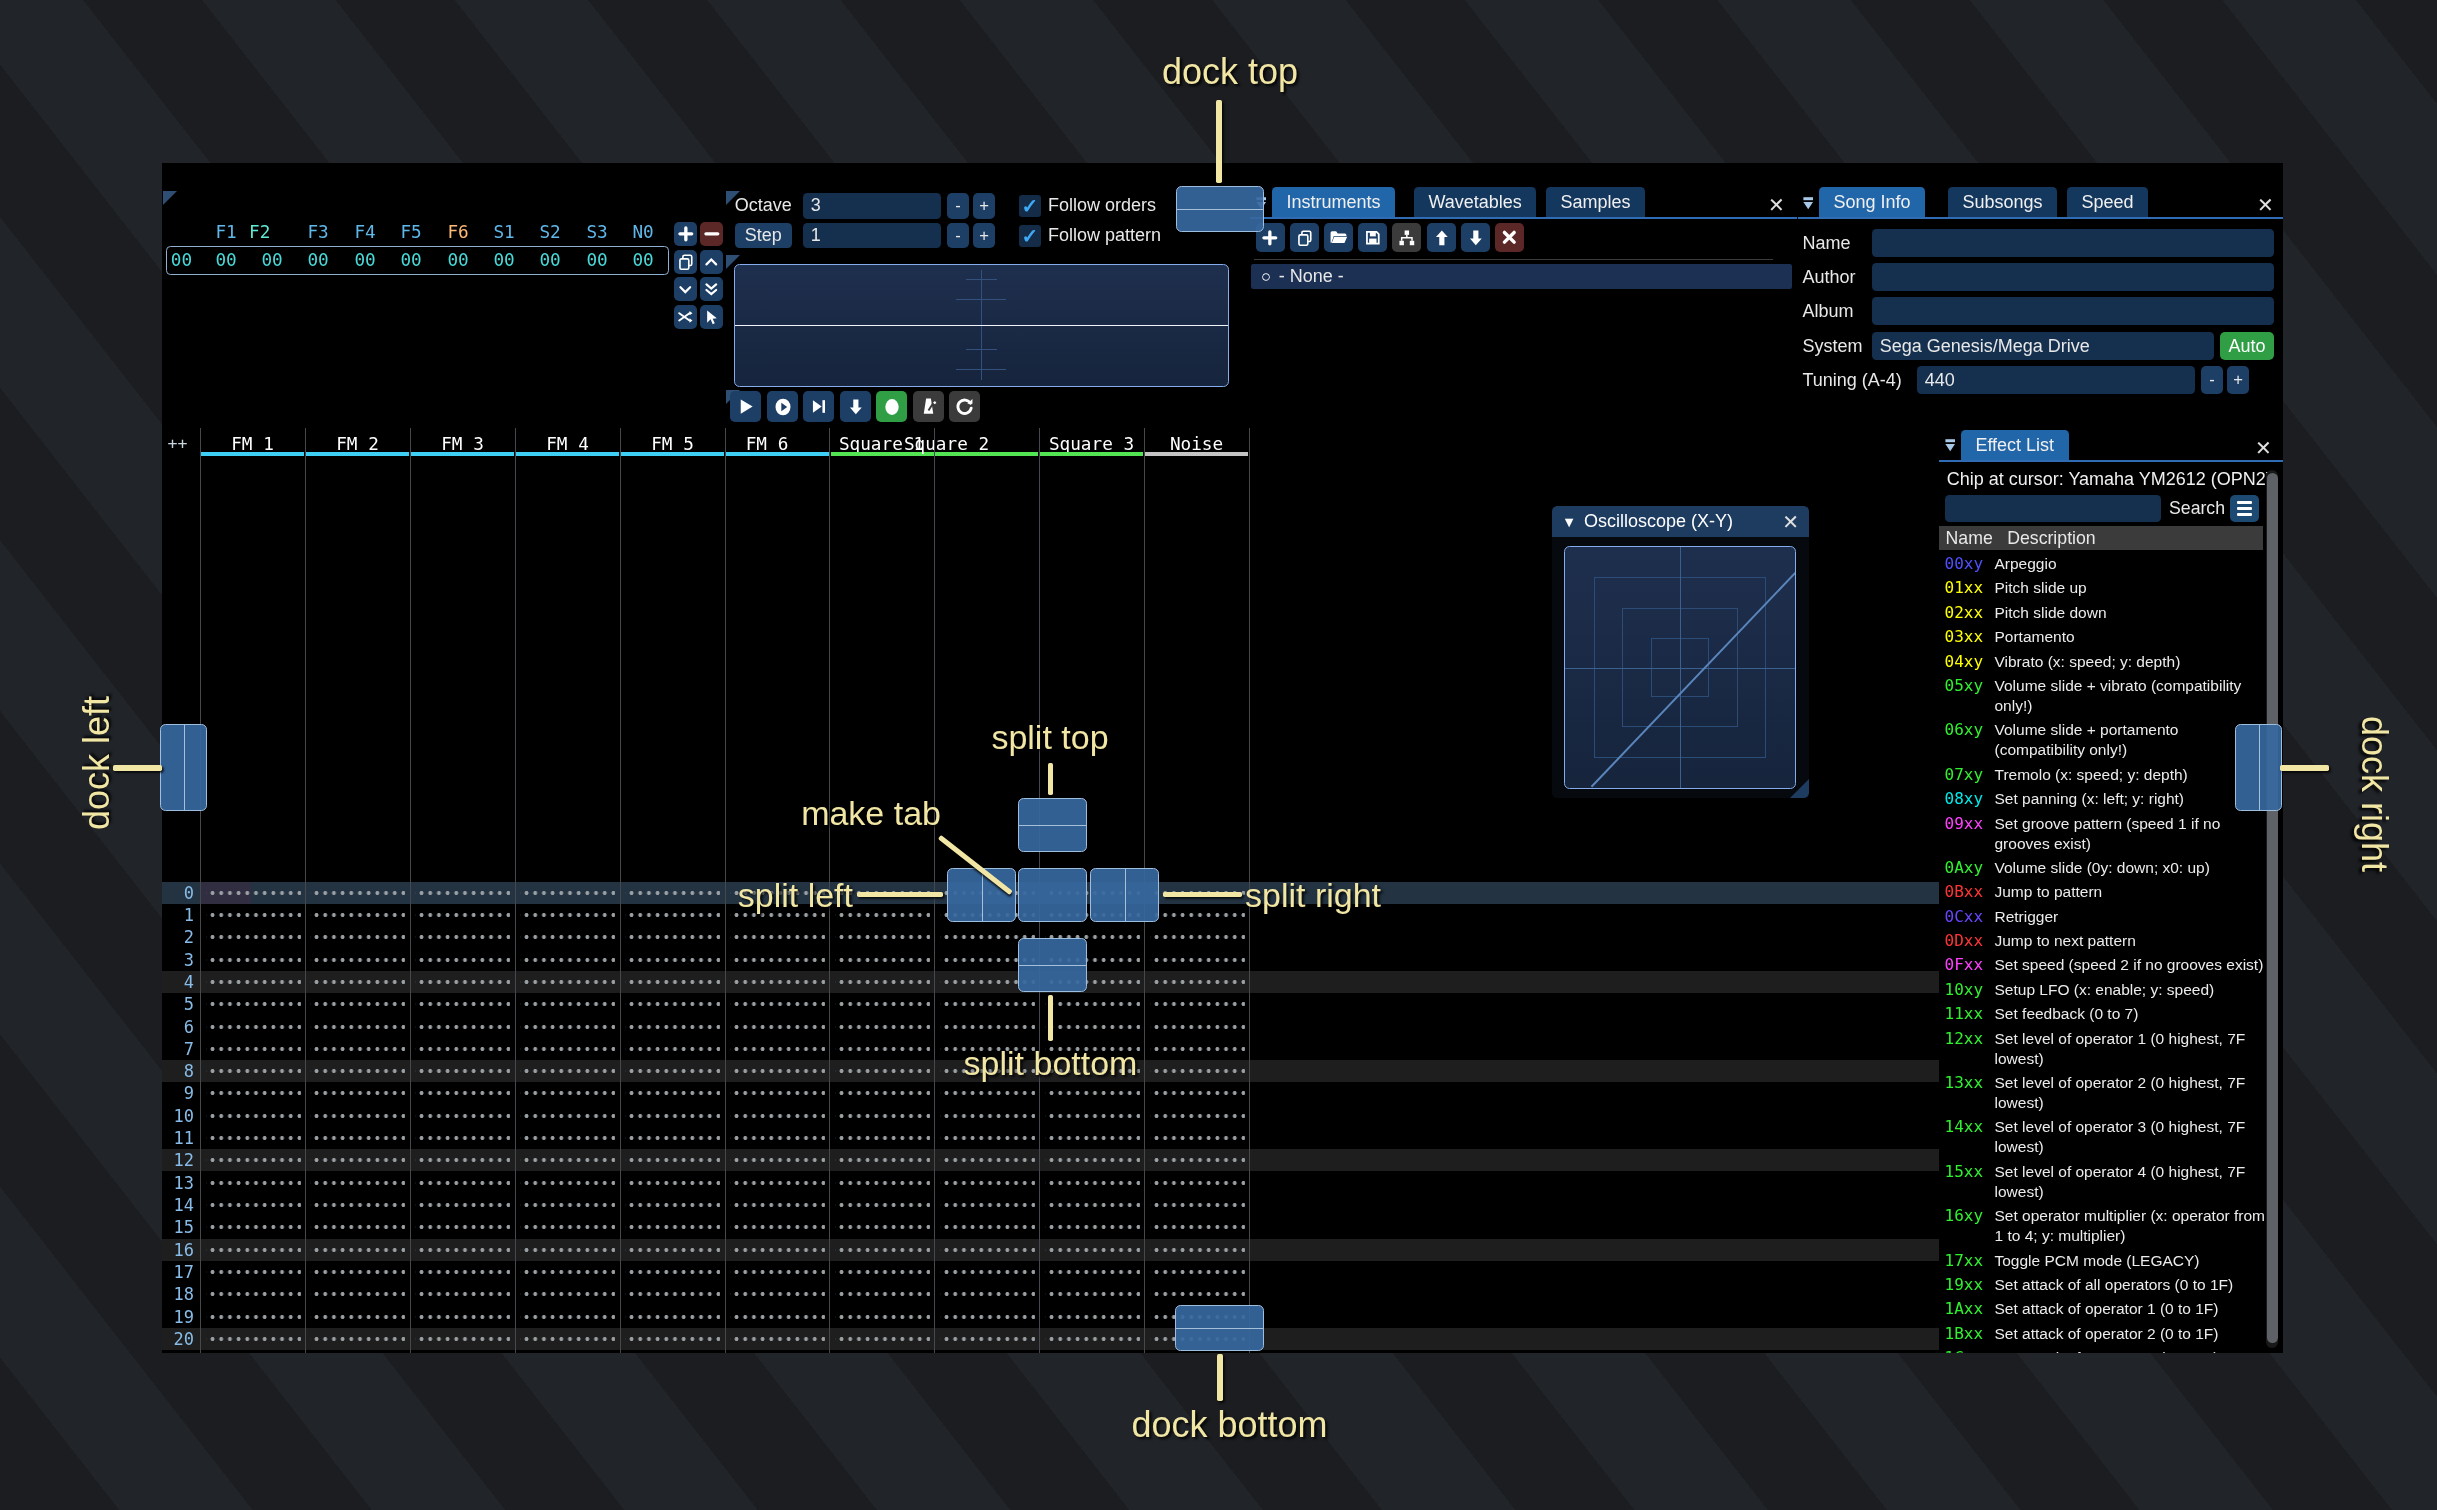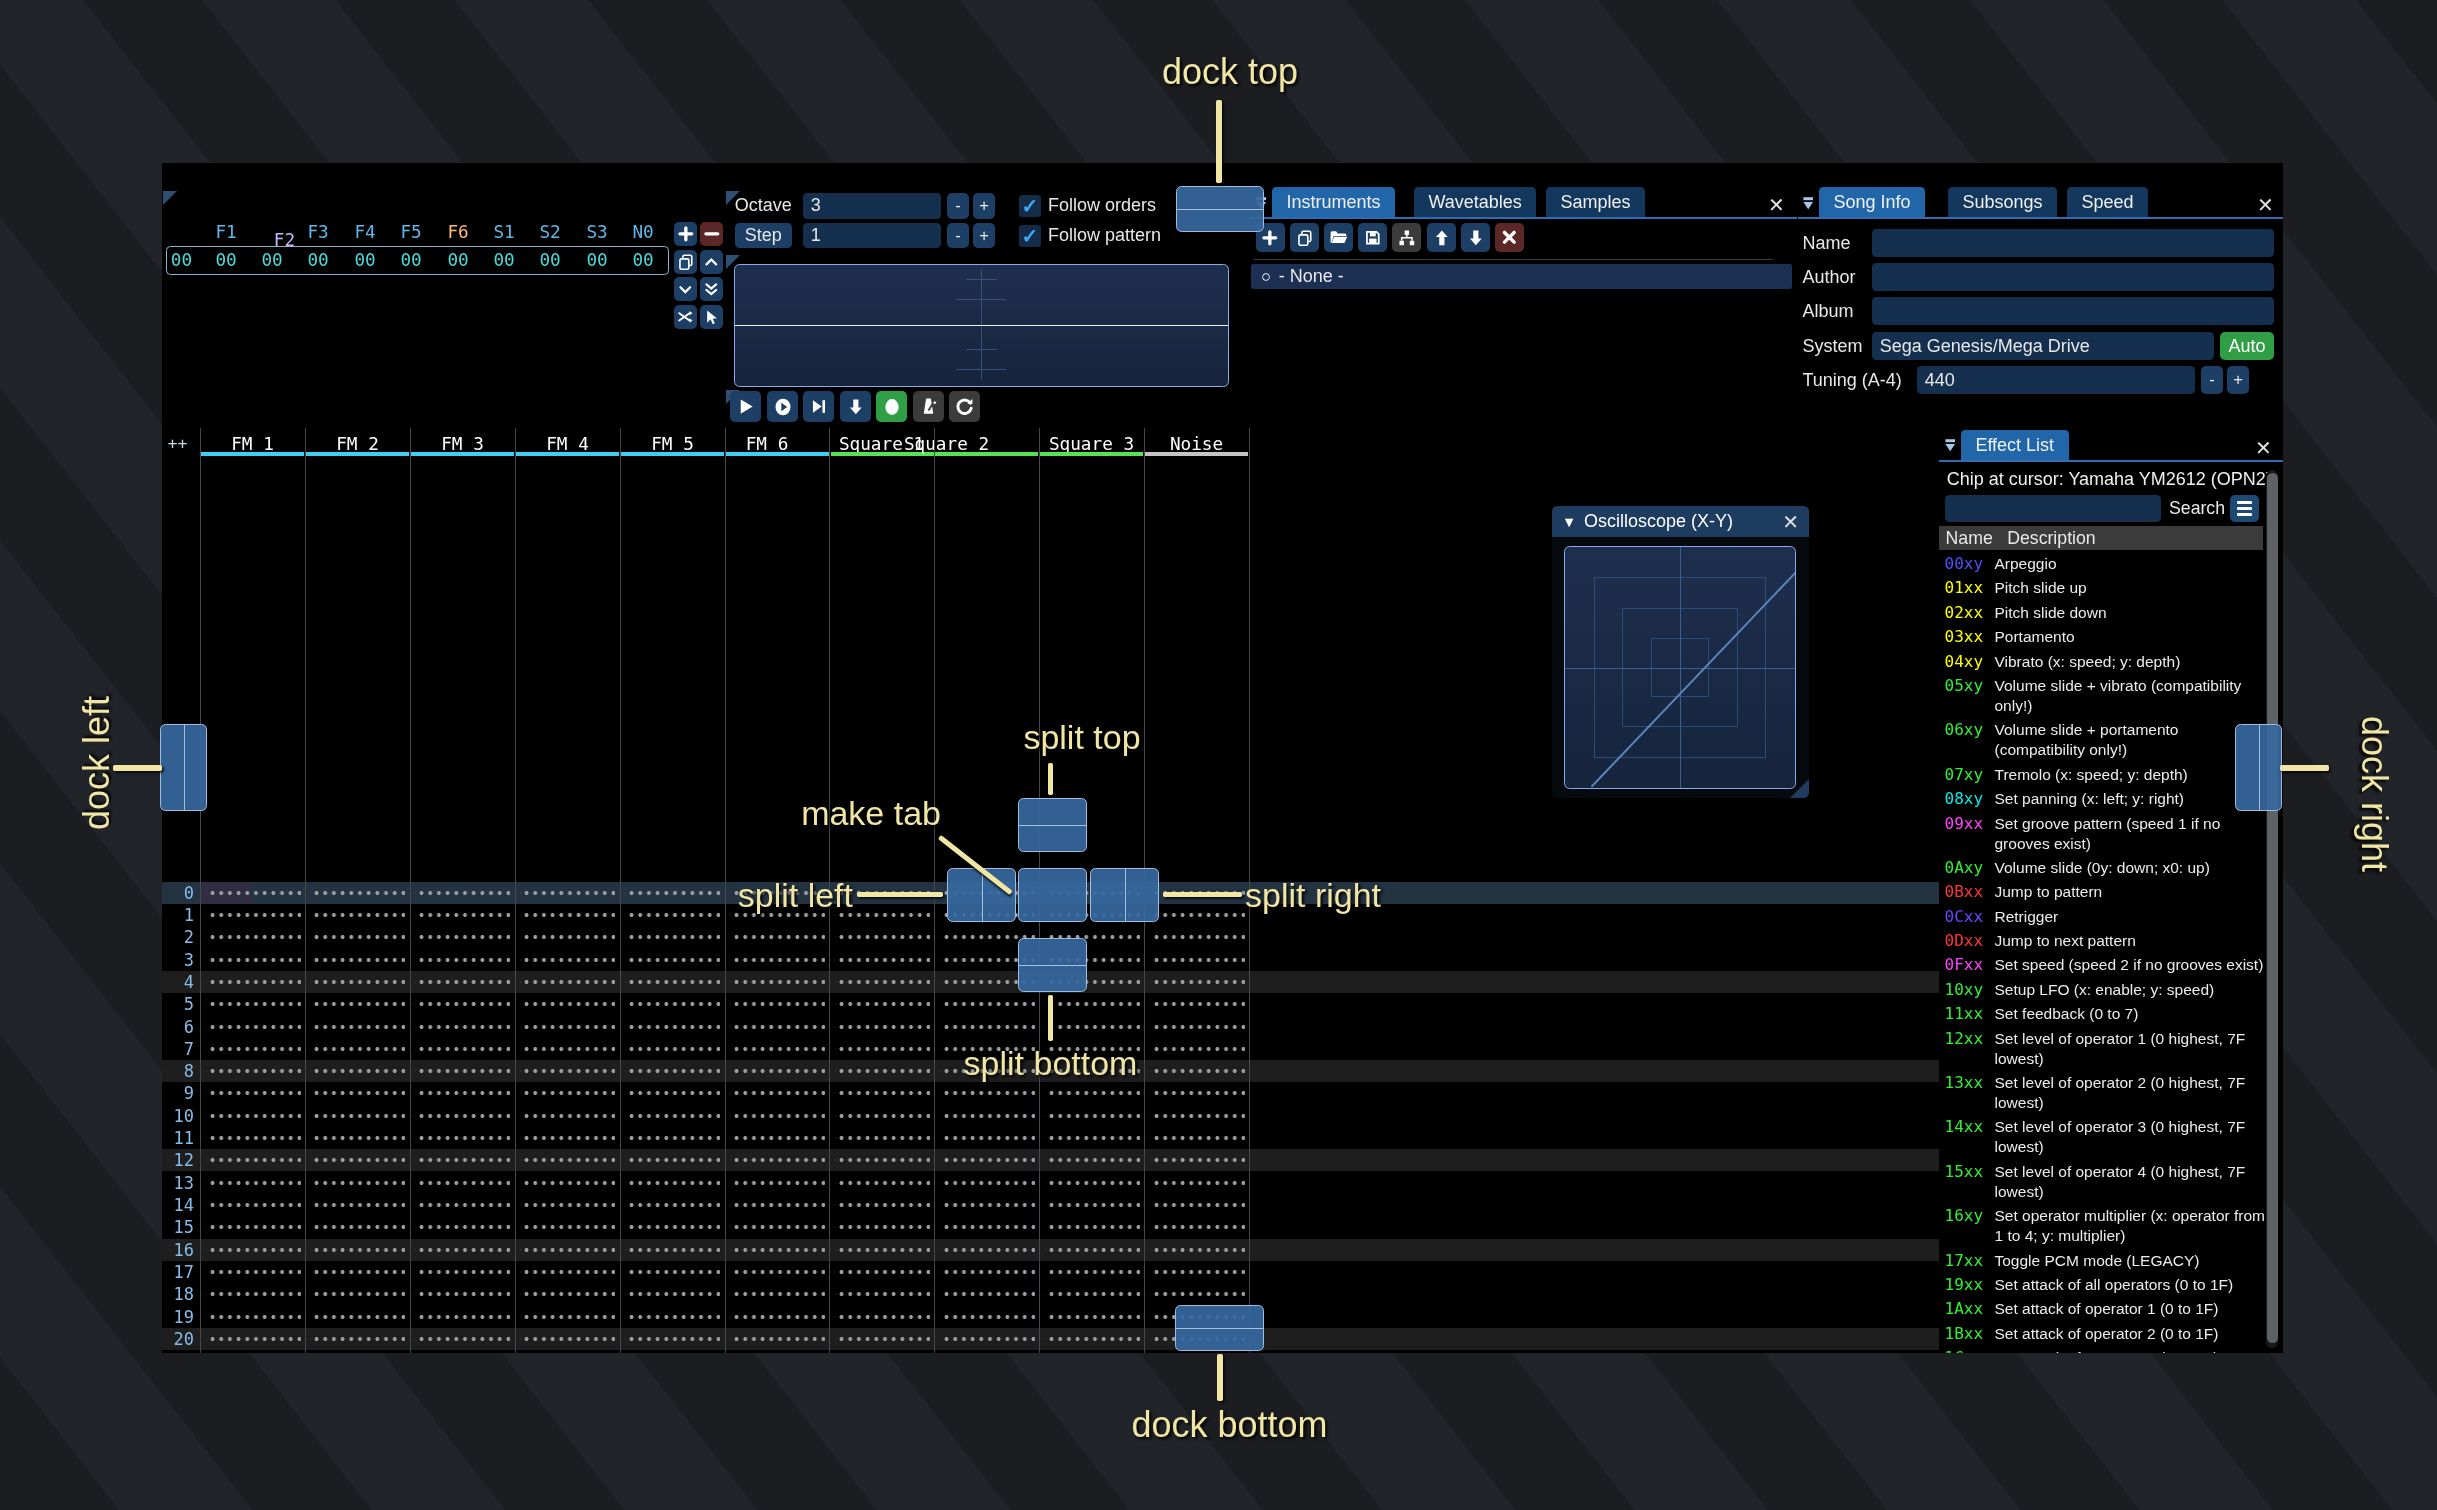--- a/index.html
+++ b/index.html
@@ -60,21 +60,21 @@
 
 <div class="desktop"></div>
 
 <div class="app">
 
 
   <div class="panel" style="left:1.1px;top:28px;width:560px;height:236px;">
     <div class="notch" style="left:0;top:0;"></div>
     <div id="orders-headers">
         <div class="mono abs" style="left: 40px; top: 31px; width: 46px; text-align: center; font-size: 17.7px; color: rgb(95, 184, 234);">F1</div>
-        <div class="mono abs" style="left: 86px; top: 39px; width: 46px; text-align: right; font-size: 17.7px; color: #c4b5fd;">F2</div>
+        <div class="mono abs" style="left: 86px; top: 31px; width: 46px; text-align: left; font-size: 17.7px; color: #5eead4;">F2</div>
         <div class="mono abs" style="left: 132px; top: 31px; width: 46px; text-align: center; font-size: 17.7px; color: rgb(95, 184, 234);">F3</div>
         <div class="mono abs" style="left: 179px; top: 31px; width: 46px; text-align: center; font-size: 17.7px; color: rgb(95, 184, 234);">F4</div>
         <div class="mono abs" style="left: 225px; top: 31px; width: 46px; text-align: center; font-size: 17.7px; color: rgb(95, 184, 234);">F5</div>
         <div class="mono abs" style="left: 272px; top: 31px; width: 46px; text-align: center; font-size: 17.7px; color: #fdba74;">F6</div>
         <div class="mono abs" style="left: 318px; top: 31px; width: 46px; text-align: center; font-size: 17.7px; color: rgb(95, 184, 234);">S1</div>
         <div class="mono abs" style="left: 364px; top: 31px; width: 46px; text-align: center; font-size: 17.7px; color: rgb(95, 184, 234);">S2</div>
         <div class="mono abs" style="left: 411px; top: 31px; width: 46px; text-align: center; font-size: 17.7px; color: rgb(95, 184, 234);">S3</div>
         <div class="mono abs" style="left: 457px; top: 31px; width: 46px; text-align: center; font-size: 17.7px; color: rgb(95, 184, 234);">N0</div>
       </div>
     <div style="position:absolute;left:3.3px;top:55px;width:501px;height:26.5px;border:1.1px solid #8fb0d0;border-radius:4.4px;"></div>
@@ -863,21 +863,21 @@
 
 <div class="ovl-label" style="left:1075px;top:1404px;width:309px;text-align:center;">dock bottom</div>
 <div class="conn" style="left:1217px;top:1354px;width:5.5px;height:47px;"></div>
 
 <div class="ovl-label" style="left:-58px;top:742px;width:309px;text-align:center;transform:rotate(-90deg);">dock left</div>
 <div class="conn" style="left:113px;top:765px;width:49px;height:5.5px;"></div>
 
 <div class="ovl-label" style="left:2219px;top:773px;width:309px;text-align:center;transform:rotate(90deg);">dock right</div>
 <div class="conn" style="left:2280px;top:765px;width:49px;height:5.5px;"></div>
 
-<div class="ovl-label" style="left:944px;top:718px;width:276px;text-align:center;font-size:34px;">split top</div>
+<div class="ovl-label" style="left:912px;top:718px;width:276px;text-align:center;font-size:34px;">split top</div>
 <div class="conn" style="left:1048px;top:763px;width:5px;height:32px;"></div>
 
 <div class="ovl-label" style="left:773px;top:794px;width:168px;text-align:right;font-size:34px;">make tab</div>
 <div class="conn" style="left:941px;top:835px;width:91px;height:5px;transform:rotate(38deg);transform-origin:left top;"></div>
 
 <div class="ovl-label" style="left:698px;top:876px;width:155px;text-align:right;font-size:34px;">split left</div>
 <div class="conn" style="left:857px;top:892px;width:86px;height:5px;"></div>
 
 <div class="ovl-label" style="left:1245px;top:876px;width:182px;font-size:34px;">split right</div>
 <div class="conn" style="left:1163px;top:892px;width:79px;height:5px;"></div>

